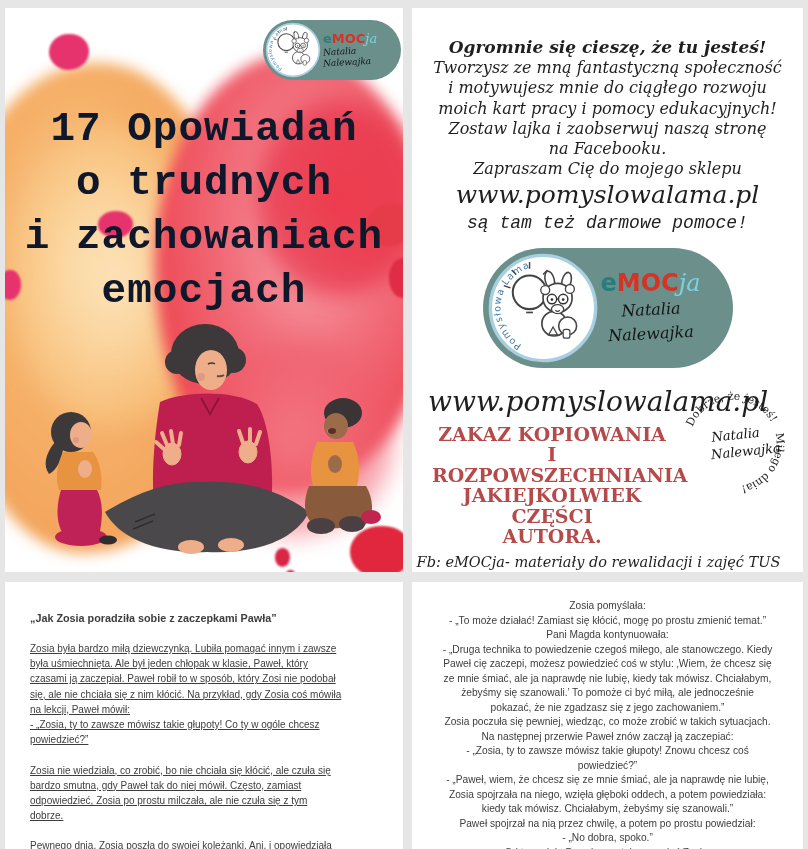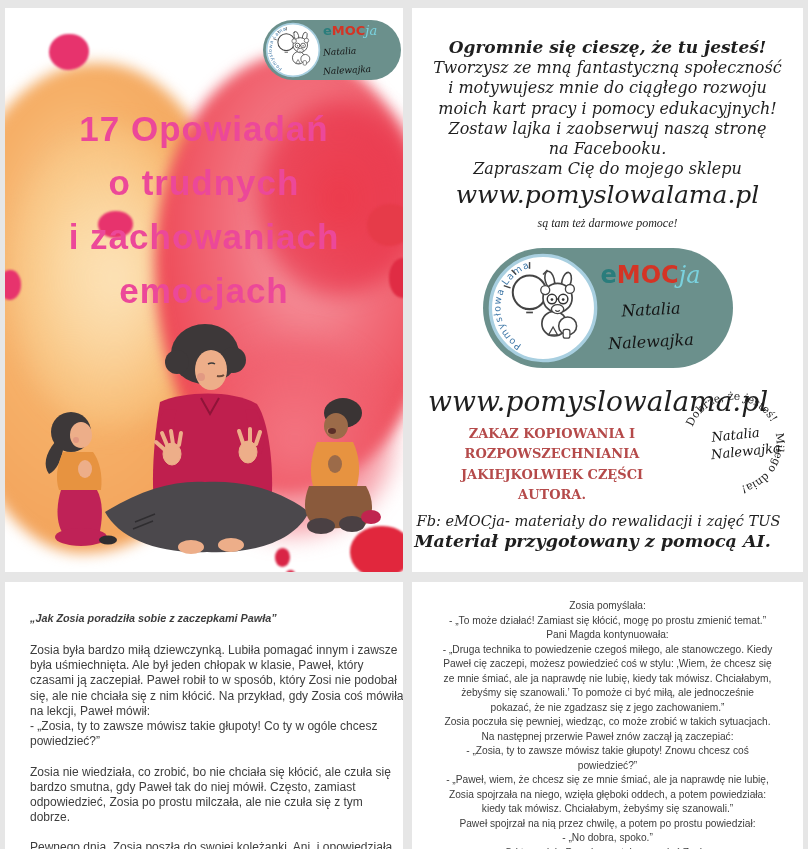--- a/index.html
+++ b/index.html
@@ -31,59 +31,59 @@
   .d2{left:93px;top:203px;width:35px;height:27px;background:#e7336d;}
   .d3{left:362px;top:196px;width:46px;height:42px;background:#e63b49;}
   .d4{left:384px;top:250px;width:28px;height:40px;background:#e02c44;}
   .d5{left:345px;top:518px;width:62px;height:52px;background:#e1273d;}
   .d6{left:270px;top:540px;width:15px;height:19px;background:#d92546;}
   .d7{left:281px;top:562px;width:9px;height:9px;background:#d92546;}
   .d8{left:-6px;top:262px;width:22px;height:30px;background:#e7336d;}
 
   .cover-title{
     position:absolute;left:0;right:0;top:94px;text-align:center;z-index:3;
-    font-family:Liberation Sans, sans-serif;font-weight:bold;
-    font-size:35px;line-height:54px;letter-spacing:1px;color:#ec4899;
+    font-family:Liberation Mono, monospace;font-weight:bold;
+    font-size:41px;line-height:54px;letter-spacing:1px;color:#0f172a;
   }
   .cover-illustration{position:absolute;left:0;bottom:-4px;width:398px;height:262px;z-index:2;}
 
   
   .logo-pill{background:#6b908c;border-radius:999px;display:flex;align-items:center;}
   .logo-small{position:absolute;right:2px;top:12px;width:130px;height:60px;padding:0 6px 0 2px;z-index:4;}
   .logo-big{margin:12px auto 0 auto;width:238px;height:120px;padding:0 8px 0 4px;}
-  .brand-col{display:flex;flex-direction:column;line-height:1.05;margin-left:2px;gap:8px;}
+  .brand-col{display:flex;flex-direction:column;line-height:1.05;margin-left:2px;}
   .brand-line{font-family:"DejaVu Sans",sans-serif;font-weight:bold;white-space:nowrap;}
   .logo-small .brand-line{font-size:13px;}
   .logo-big .brand-line{font-size:24px;}
   .b-e{color:#2a7d7c;}
   .b-moc{color:#d43425;}
   .b-ja{color:#7ad2df;font-style:italic;font-family:"DejaVu Serif",serif;font-weight:normal;}
   .brand-name{font-family:"DejaVu Serif",serif;font-style:italic;color:#141414;transform:rotate(-3deg);white-space:nowrap;}
   .logo-small .brand-name{font-size:9px;line-height:11px;}
   .logo-big .brand-name{font-size:16px;line-height:20px;margin-top:4px;}
 
   
   .intro-inner{padding-top:28px;text-align:center;color:#1f1f1f;}
   .intro-heading{font-family:"DejaVu Serif",serif;font-style:italic;font-weight:bold;font-size:17px;line-height:22px;}
   .intro-line{font-family:"DejaVu Serif",serif;font-style:italic;font-size:16px;line-height:20.3px;white-space:nowrap;}
   .shop-url{font-family:"DejaVu Serif",serif;font-style:italic;font-size:25px;line-height:30px;}
-  .freebies{font-family:Liberation Serif, serif;font-style:italic;font-size:12px;line-height:26px;}
+  .freebies{font-family:Liberation Mono, monospace;font-style:italic;font-size:18px;line-height:26px;}
   .site-url{font-family:"DejaVu Serif",serif;font-style:italic;font-size:28px;line-height:36px;text-align:left;padding-left:16px;margin-top:16px;white-space:nowrap;}
   .warning{margin-top:4px;margin-left:20px;width:240px;text-align:center;
-    font-family:"DejaVu Serif",serif;font-weight:bold;font-size:13px;line-height:20.5px;color:#b54a4a;}
+    font-family:"DejaVu Serif",serif;font-weight:bold;font-size:19px;line-height:20.5px;color:#b54a4a;}
   .fb-line{margin-top:6px;padding-right:18px;font-family:"DejaVu Serif",serif;font-style:italic;font-size:14.5px;line-height:18px;white-space:nowrap;}
   .ai-line{padding-right:30px;font-family:"DejaVu Serif",serif;font-style:italic;font-weight:bold;font-size:17.5px;line-height:22px;white-space:nowrap;}
   .stamp{position:absolute;top:372px;right:10px;width:120px;height:120px;transform:rotate(2deg);}
 
   
   .story{color:#3d3d3d;}
   #story-left .story-inner{padding-left:25px;padding-right:6px;text-align:left;}
-  #story-left .story-title{margin-top:30px;font-weight:bold;font-size:10.8px;height:15px;white-space:nowrap;font-style:italic;}
+  #story-left .story-title{margin-top:30px;font-weight:bold;font-size:10.8px;height:15px;white-space:nowrap;}
   #story-left .story-lines{margin-top:16px;}
-  #story-left .story-line{height:15.2px;font-size:12px;white-space:nowrap;}
+  #story-left .story-line{height:15.2px;font-size:10px;white-space:nowrap;text-decoration:underline;}
   #story-right .story-inner{padding-top:18px;text-align:center;}
   #story-right .story-line{height:14.5px;font-size:10.2px;white-space:nowrap;}
 </style>
 </head>
 <body>
 
 <div class="page" id="cover">
   <div class="blob wc-orange"></div>
   <div class="blob wc-orange2"></div>
   <div class="blob wc-red"></div>

